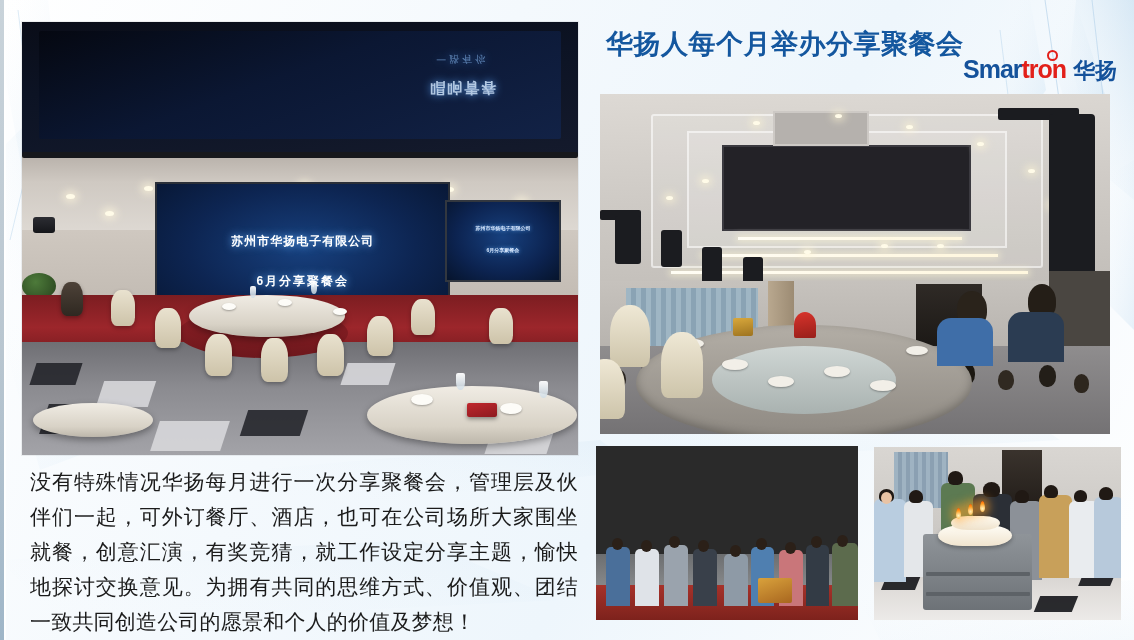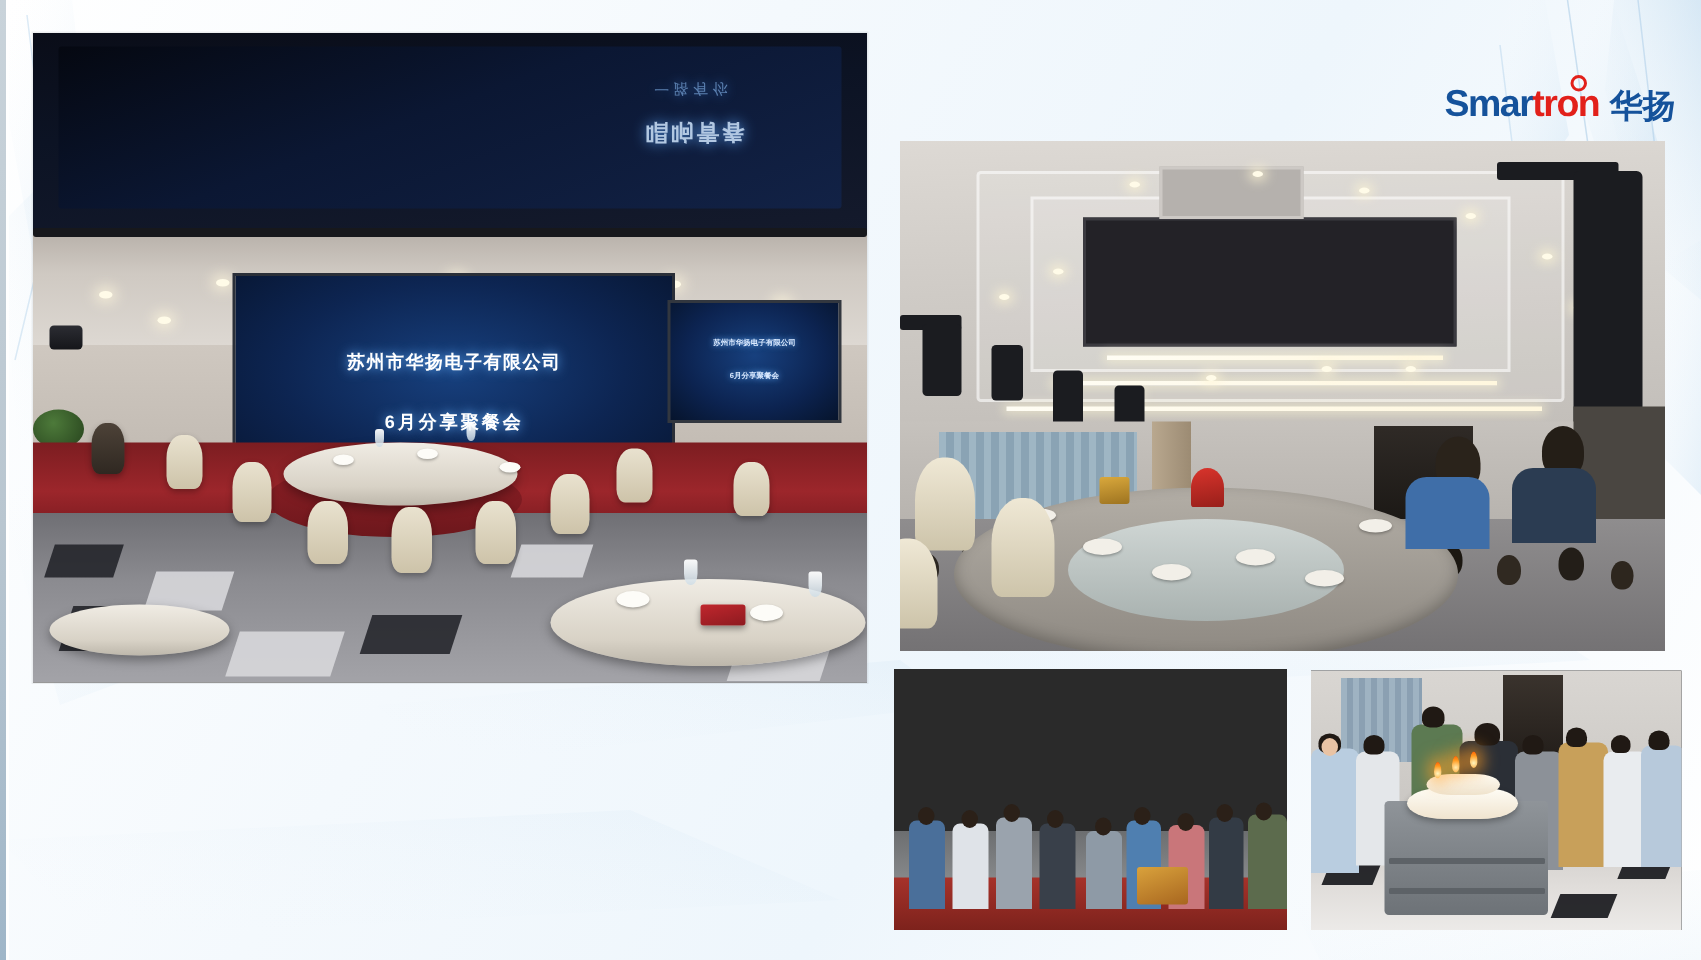--- a/index.html
+++ b/index.html
@@ -240,20 +240,21 @@
       <polygon points="860,600 1134,580 1134,640 880,640" fill="url(#gA)" opacity=".28"></polygon>
       <polyline points="1045,0 1062,120 1030,200" fill="none" stroke="#9fc6e4" stroke-opacity=".5" stroke-width="1"></polyline>
       <polyline points="1092,0 1108,140 1090,240" fill="none" stroke="#9fc6e4" stroke-opacity=".45" stroke-width="1"></polyline>
       <polyline points="1000,30 1016,160" fill="none" stroke="#9fc6e4" stroke-opacity=".35" stroke-width="1"></polyline>
       <polyline points="18,10 34,140 10,240" fill="none" stroke="#9fc6e4" stroke-opacity=".35" stroke-width="1"></polyline>
     </svg>
   </div>
   <div class="left-rule"></div>
   <div class="left-rule2"></div>
 
+  <div class="title">华扬人每个月举办分享聚餐会</div>
 
   <div class="logo">
     <span class="logo-word"><span class="logo-smar">Smar</span><span class="logo-tron"><span>tron</span><i class="logo-ring"></i></span></span>
     <span class="logo-cn">华扬</span>
   </div>
 
   <div class="photo" id="photo-hall">
     <div class="inner">
       <div class="hall-ceiling"></div>
       <div class="hall-led-top">
@@ -460,14 +461,15 @@
       <i class="ck-shelf" style="left:21%;top:72%;width:42%"></i>
       <i class="ck-shelf" style="left:21%;top:84%;width:42%"></i>
       <div class="ck-cake"></div>
       <div class="ck-cake2"></div>
       <i class="ck-flame" style="left:38%;top:33%"></i>
       <i class="ck-flame" style="left:43%;top:31%"></i>
       <i class="ck-flame" style="left:33%;top:35%"></i>
     </div>
   </div>
 
+  <div class="caption">没有特殊情况华扬每月进行一次分享聚餐会，管理层及伙伴们一起，可外订餐厅、酒店，也可在公司场所大家围坐就餐，创意汇演，有奖竞猜，就工作设定分享主题，愉快地探讨交换意见。为拥有共同的思维方式、价值观、团结一致共同创造公司的愿景和个人的价值及梦想！</div>
 
 </div>
 
 </body></html>

